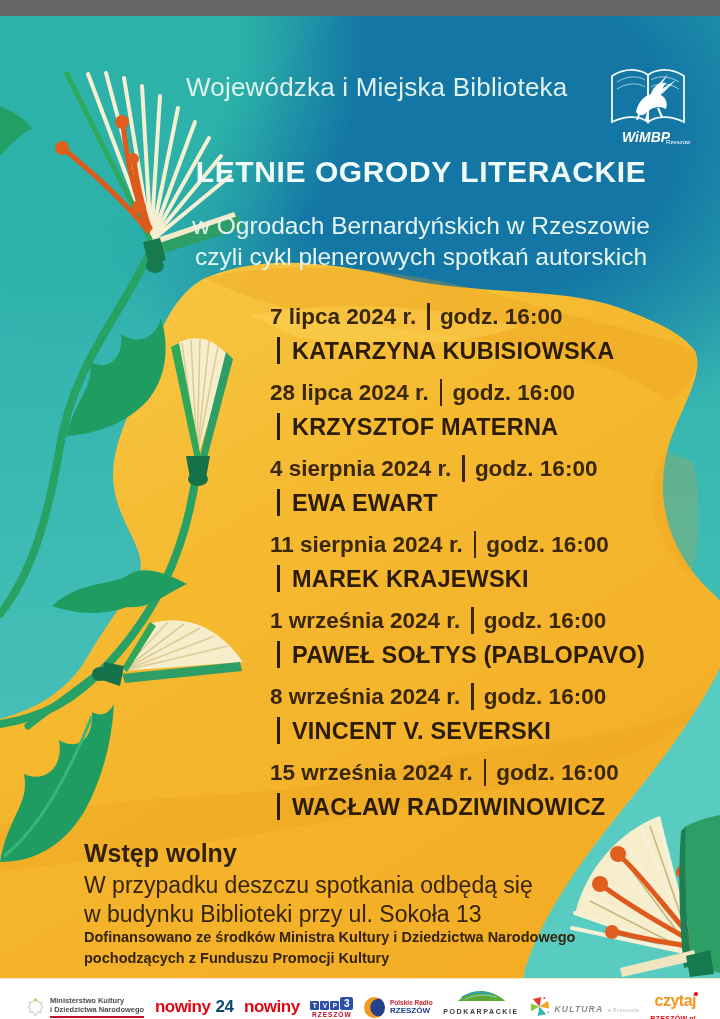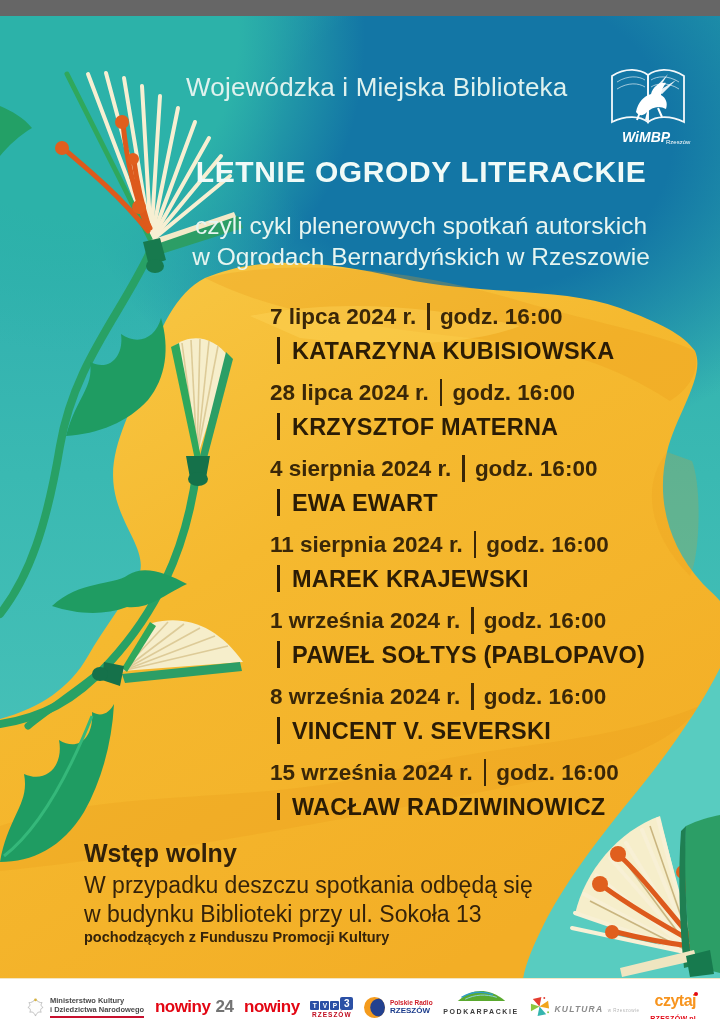--- a/index.html
+++ b/index.html
@@ -27,21 +27,21 @@
   .rain{left:84px; top:855px; font-size:23px; line-height:29px; font-weight:500; color:#35230a;}
   .funding{left:84px; top:911px; font-size:14.5px; line-height:21px; font-weight:700; color:#35230a;}
   
   .footer{position:absolute; left:0; right:0; bottom:0; height:57px; background:#fff; z-index:4;
     display:flex; align-items:center; justify-content:space-between; padding:0 24px 0 26px; box-sizing:border-box;
     border-top:1px solid #f3e6c4;}
   .plogo{display:flex; align-items:center; gap:5px;}
   .mk-text{font-size:7.5px; line-height:9px; color:#4a4a4a; font-weight:600;}
   .mk-underline{height:2px; background:#c8102e; margin-top:2px;}
   .nowiny{font-size:17px; font-weight:800; color:#e30613; letter-spacing:-.5px;}
-  .nowiny .suffix{color:#737373;}
+  .nowiny .suffix{color:#0c4a6e;}
   .tvp{display:flex; flex-direction:column; align-items:center; gap:1px;}
   .tvp-row{display:flex; align-items:flex-end; gap:1px;}
   .tvp-box{width:9px; height:9px; background:#2b50a5; color:#fff; font-size:6.5px; font-weight:700; display:flex; align-items:center; justify-content:center; border-radius:1px;}
   .tvp-big{width:13px; height:13px; background:#2b50a5; color:#fff; font-size:10px; font-weight:800; display:flex; align-items:center; justify-content:center; border-radius:2px;}
   .tvp-city{font-size:6.5px; font-weight:800; color:#c00b1e; letter-spacing:1px;}
   .radio-text{font-size:6.5px; line-height:8px;}
   .radio-text .r1{color:#d0202a; font-weight:700;}
   .radio-text .r2{color:#1b3c8c; font-weight:800; font-size:8px;}
   .podk{display:flex; flex-direction:column; align-items:center;}
   .podk-name{font-size:7px; letter-spacing:1.6px; color:#3c3c3c; font-weight:600; margin-top:1px;}
@@ -215,22 +215,22 @@
         <path d="M57,30 L72,14 L62,30 Z M61,32 L80,20 L66,34 Z" opacity="0.9"></path>
         <path d="M44,52 L41,60 M52,52 L50,60 M62,48 L66,57" stroke="#ffffff" stroke-width="2" fill="none"></path>
       </g>
       <text x="26" y="82" font-size="14" font-weight="bold" font-style="italic" fill="#ffffff">WiMBP</text>
       <text x="70" y="84" font-size="6" fill="#ffffff">Rzeszów</text>
     </svg>
   </div>
 
   <div class="txt title">LETNIE OGRODY LITERACKIE</div>
   <div class="txt subtitle">
+    <div>w Ogrodach Bernardyńskich w Rzeszowie</div>
     <div>czyli cykl plenerowych spotkań autorskich</div>
-    <div>w Ogrodach Bernardyńskich w Rzeszowie</div>
   </div>
 
   <ul class="txt events">
     <li class="event">
       <div class="d"><span>7 lipca 2024 r.</span><span class="sep"></span><span>godz. 16:00</span></div>
       <div class="n"><span class="nbar"></span><span>KATARZYNA KUBISIOWSKA</span></div>
     </li>
     <li class="event">
       <div class="d"><span>28 lipca 2024 r.</span><span class="sep"></span><span>godz. 16:00</span></div>
       <div class="n"><span class="nbar"></span><span>KRZYSZTOF MATERNA</span></div>
@@ -256,20 +256,21 @@
       <div class="n"><span class="nbar"></span><span>WACŁAW RADZIWINOWICZ</span></div>
     </li>
   </ul>
 
   <div class="txt admission">Wstęp wolny</div>
   <div class="txt rain">
     <div>W przypadku deszczu spotkania odbędą się</div>
     <div>w budynku Biblioteki przy ul. Sokoła 13</div>
   </div>
   <div class="txt funding">
+    <div>Dofinansowano ze środków Ministra Kultury i Dziedzictwa Narodowego</div>
     <div>pochodzących z Funduszu Promocji Kultury</div>
   </div>
 
   <div class="footer">
 
     <div class="plogo">
       <svg width="19" height="21" viewBox="0 0 20 22">
         <path d="M10,2 C8,5 5,6 3,6 C5,8 4,10 2,11 C5,12 5,14 4,16 C7,15 9,17 10,20 C11,17 13,15 16,16 C15,14 15,12 18,11 C16,10 15,8 17,6 C15,6 12,5 10,2 Z" fill="#fdfdfd" stroke="#bdbdbd" stroke-width="1"></path>
         <circle cx="10" cy="3" r="1.4" fill="#d8b23c"></circle>
       </svg>

